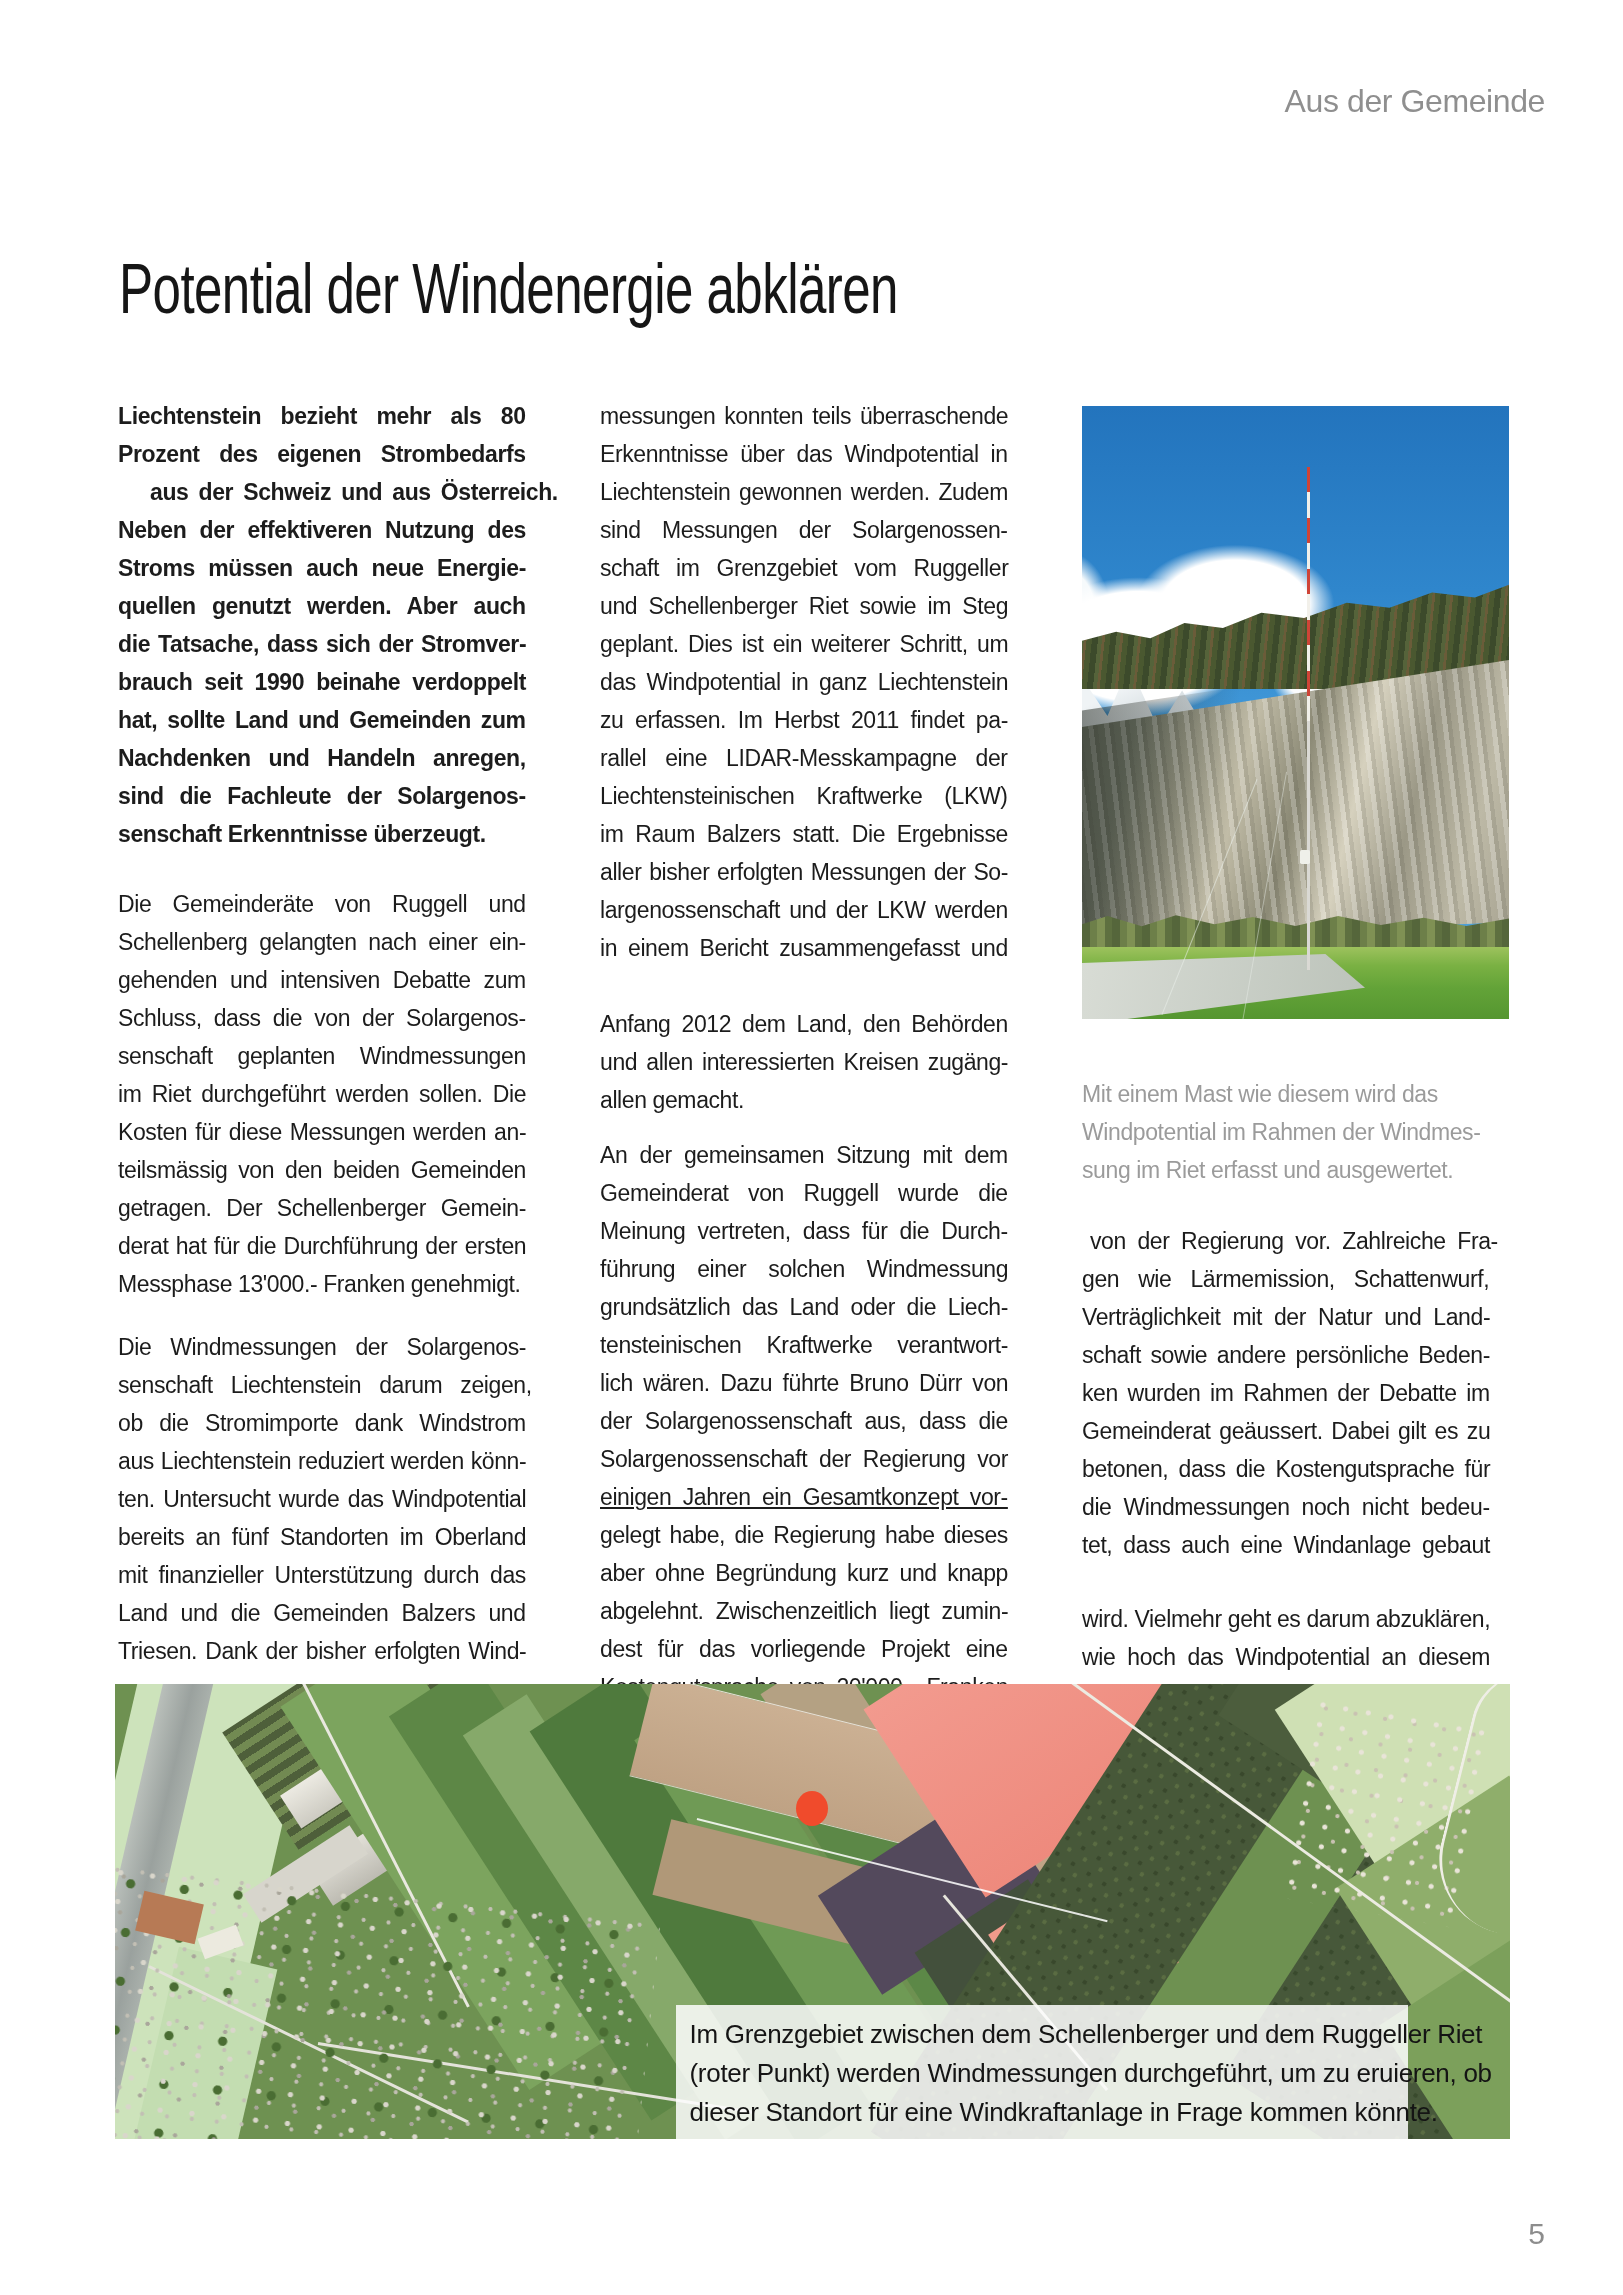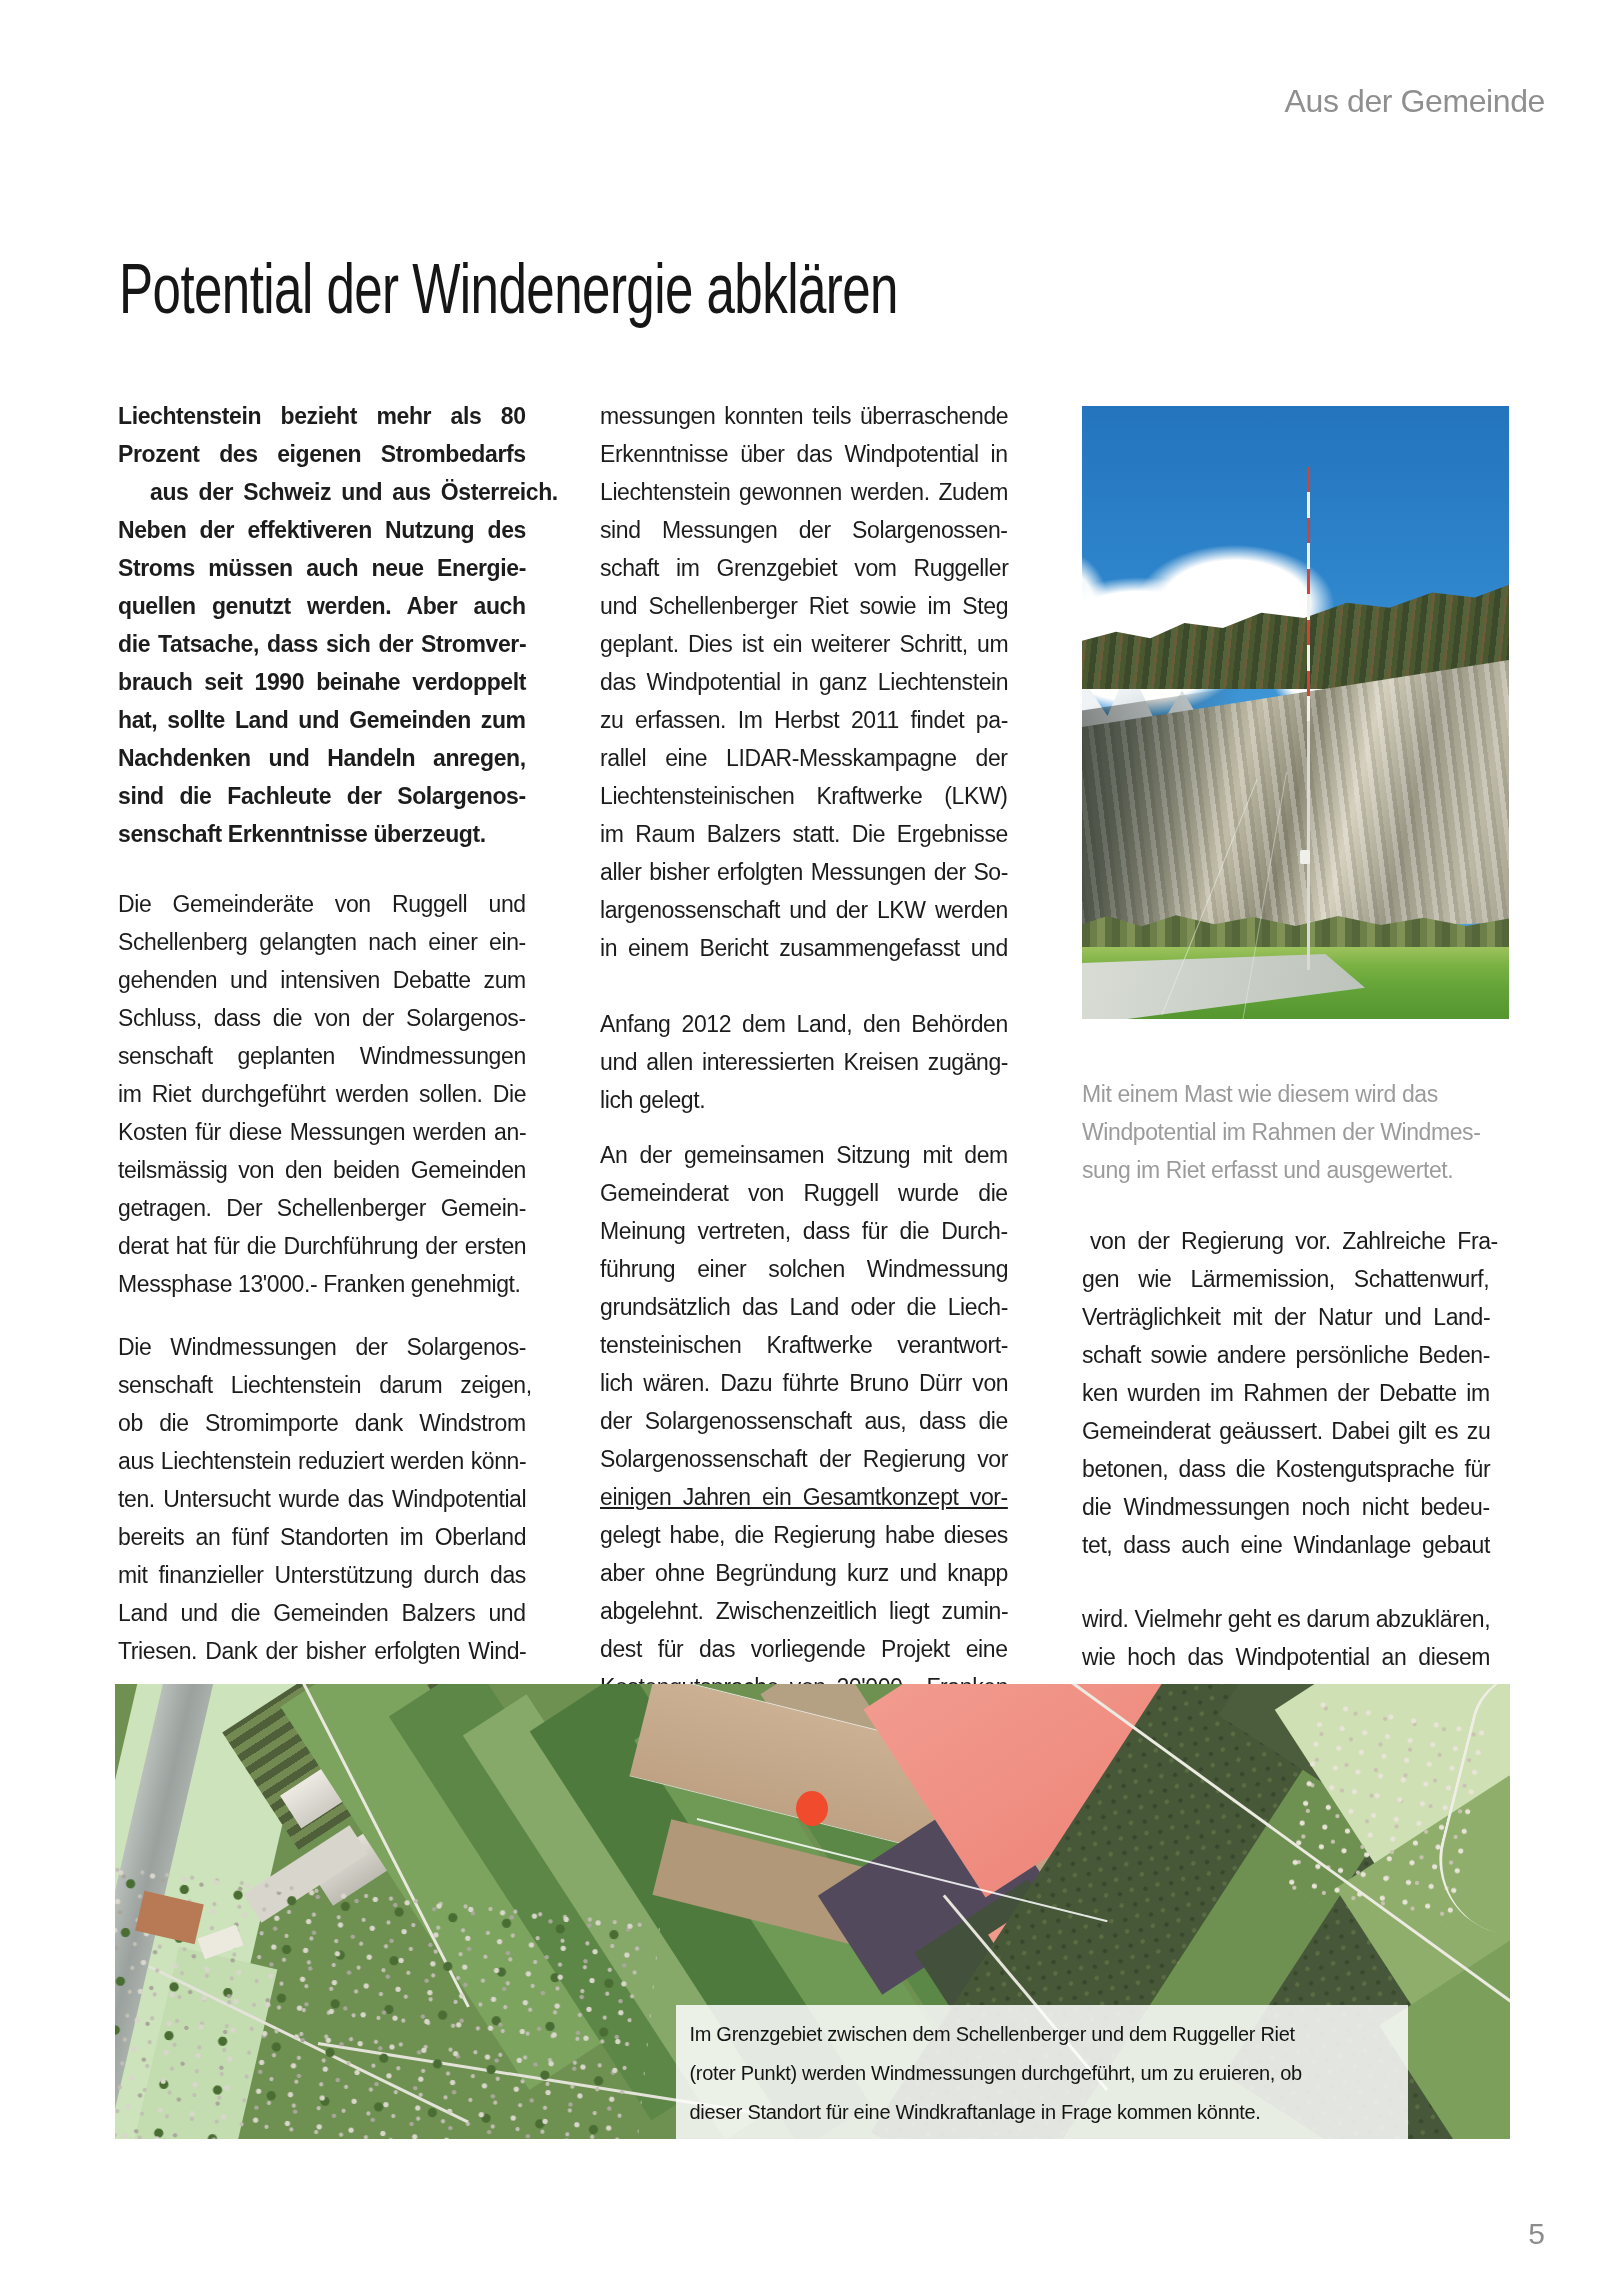--- a/index.html
+++ b/index.html
@@ -113,21 +113,21 @@
      background-image:radial-gradient(circle,#d9d6cb 2.3px,rgba(0,0,0,0) 3px),
                       radial-gradient(circle,#a9a69b 1.9px,rgba(0,0,0,0) 2.5px),
                       radial-gradient(circle,#4a6d33 4.2px,rgba(0,0,0,0) 5px),
                       radial-gradient(circle,#c2bfb4 1.7px,rgba(0,0,0,0) 2.4px);
      background-size:32px 29px,39px 36px,54px 49px,25px 24px;}
   .m-vwhite{left:85px;top:247px;width:41px;height:22px;background:#eceadf;transform:rotate(-20deg);}
   .m-vred{left:24px;top:213px;width:61px;height:41px;background:#b77a55;transform:rotate(13deg);}
   .red-dot{position:absolute;left:681px;top:107px;width:32px;height:35px;border-radius:50%;background:#f04b2c;z-index:5;}
   .caption-box{position:absolute;left:561px;top:321px;width:732px;height:134px;box-sizing:border-box;
      background:rgba(253,253,253,.86);padding:10px 17px 0 13.5px;z-index:6;
-     font-size:20px;line-height:39px;letter-spacing:-0.3px;color:#141414;}
+     font-size:26px;line-height:39px;letter-spacing:-0.3px;color:#141414;}
   .caption-box .line{white-space:nowrap;height:39px;}
 
   
   .page-number{position:absolute;top:2217px;right:78px;font-size:30px;color:#8d8d8d;}
 </style>
 </head>
 <body>
 
 <div class="page">
 
@@ -188,21 +188,21 @@
         <div class="line" style="word-spacing: 4.6px;"><span>das Windpotential in ganz Liechtenstein</span></div>
         <div class="line" style="word-spacing: 5.6px;"><span>zu erfassen. Im Herbst 2011 findet pa-</span></div>
         <div class="line" style="word-spacing: 13px;"><span>rallel eine LIDAR-Messkampagne der</span></div>
         <div class="line" style="word-spacing: 16px;"><span>Liechtensteinischen Kraftwerke (LKW)</span></div>
         <div class="line" style="word-spacing: 5.8px;"><span>im Raum Balzers statt. Die Ergebnisse</span></div>
         <div class="line" style="word-spacing: 1.7px;"><span>aller bisher erfolgten Messungen der So-</span></div>
         <div class="line" style="word-spacing: 3.3px;"><span>largenossenschaft und der LKW werden</span></div>
         <div class="line" style="word-spacing: 4.9px;"><span>in einem Bericht zusammengefasst und</span></div>
         <div class="line" style="word-spacing: 5px; margin-top: 38px;"><span>Anfang 2012 dem Land, den Behörden</span></div>
         <div class="line" style="word-spacing: 3.1px;"><span>und allen interessierten Kreisen zugäng-</span></div>
-        <div class="line"><span>lich gelegt.</span></div>
+        <div class="line"><span>allen gemacht.</span></div>
       </div>
     <div class="block mt3">
         <div class="line" style="word-spacing: 6.3px;"><span>An der gemeinsamen Sitzung mit dem</span></div>
         <div class="line" style="word-spacing: 13.5px;"><span>Gemeinderat von Ruggell wurde die</span></div>
         <div class="line" style="word-spacing: 6.1px;"><span>Meinung vertreten, dass für die Durch-</span></div>
         <div class="line" style="word-spacing: 16px;"><span>führung einer solchen Windmessung</span></div>
         <div class="line" style="word-spacing: 5.6px;"><span>grundsätzlich das Land oder die Liech-</span></div>
         <div class="line" style="word-spacing: 19px;"><span>tensteinischen Kraftwerke verantwort-</span></div>
         <div class="line" style="word-spacing: 4.3px;"><span>lich wären. Dazu führte Bruno Dürr von</span></div>
         <div class="line" style="word-spacing: 6.6px;"><span>der Solargenossenschaft aus, dass die</span></div>

